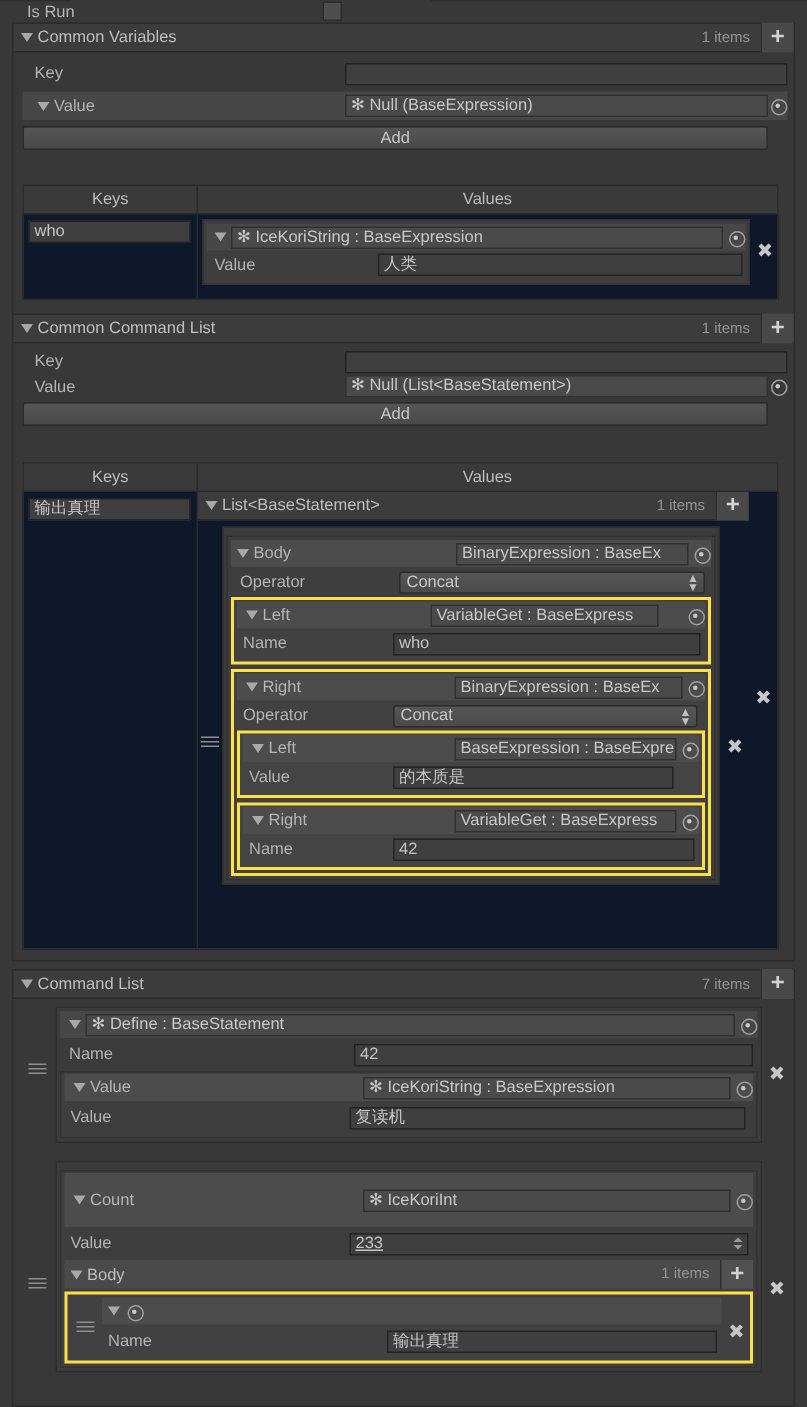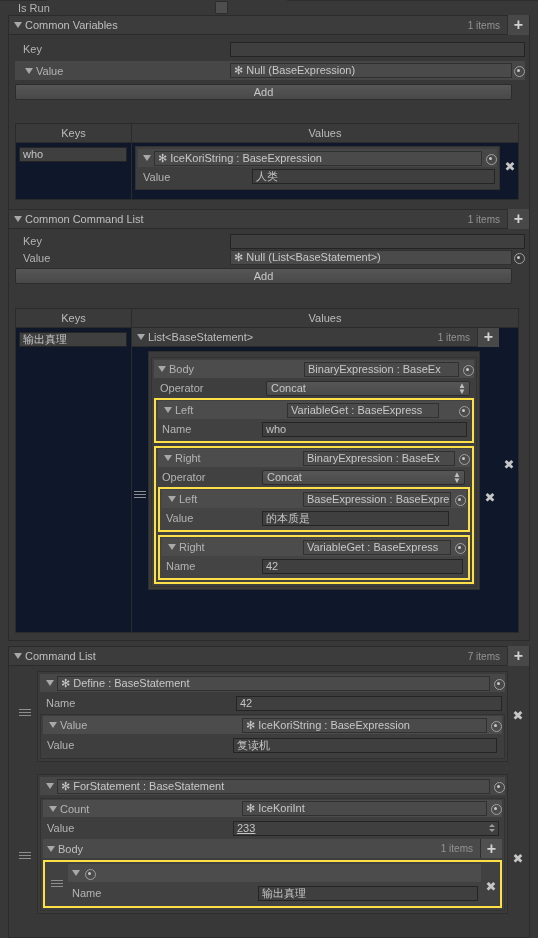--- a/index.html
+++ b/index.html
@@ -439,28 +439,23 @@
       <div class="xbtn" style="margin:38px 2px 0 3px;">✖</div>
     </div>
 
     <div style="position:absolute;left:4px;top:127px;width:514px;display:flex;align-items:flex-start;">
       <div class="handle" style="margin:78px 4px 0 6px;">
           <i></i>
           <i></i>
           <i></i>
         </div>
       <div class="subbox" style="flex:1;padding:2px;">
-        <div class="row bandrow" style="height:18px;">
-          <div class="fold" style="margin-left:6px;"></div>
-          <div class="objfield" style="flex:1;margin-right:2px;">✻ ForStatement : BaseStatement</div>
-          <div class="picker"></div>
-        </div>
 
         <div class="innerbox" style="margin-top:3px;padding:1px 2px 2px 2px;">
-          <div class="row bandrow2" style="height:17px;">
+          <div class="row bandrow2" style="height:36px;">
             <div class="fold" style="margin-left:6px;"></div>
             <div class="label" style="flex:1;">Count</div>
             <div class="objfield" style="width:245px;margin-right:2px;">✻ IceKoriInt</div>
             <div class="picker"></div>
           </div>
           <div class="row" style="height:22px;">
             <div class="label" style="width:190px;padding-left:4px;">Value</div>
             <div class="field numfield" style="flex:1;margin-right:3px;">
               <span>233</span>
               <span class="stepper">

